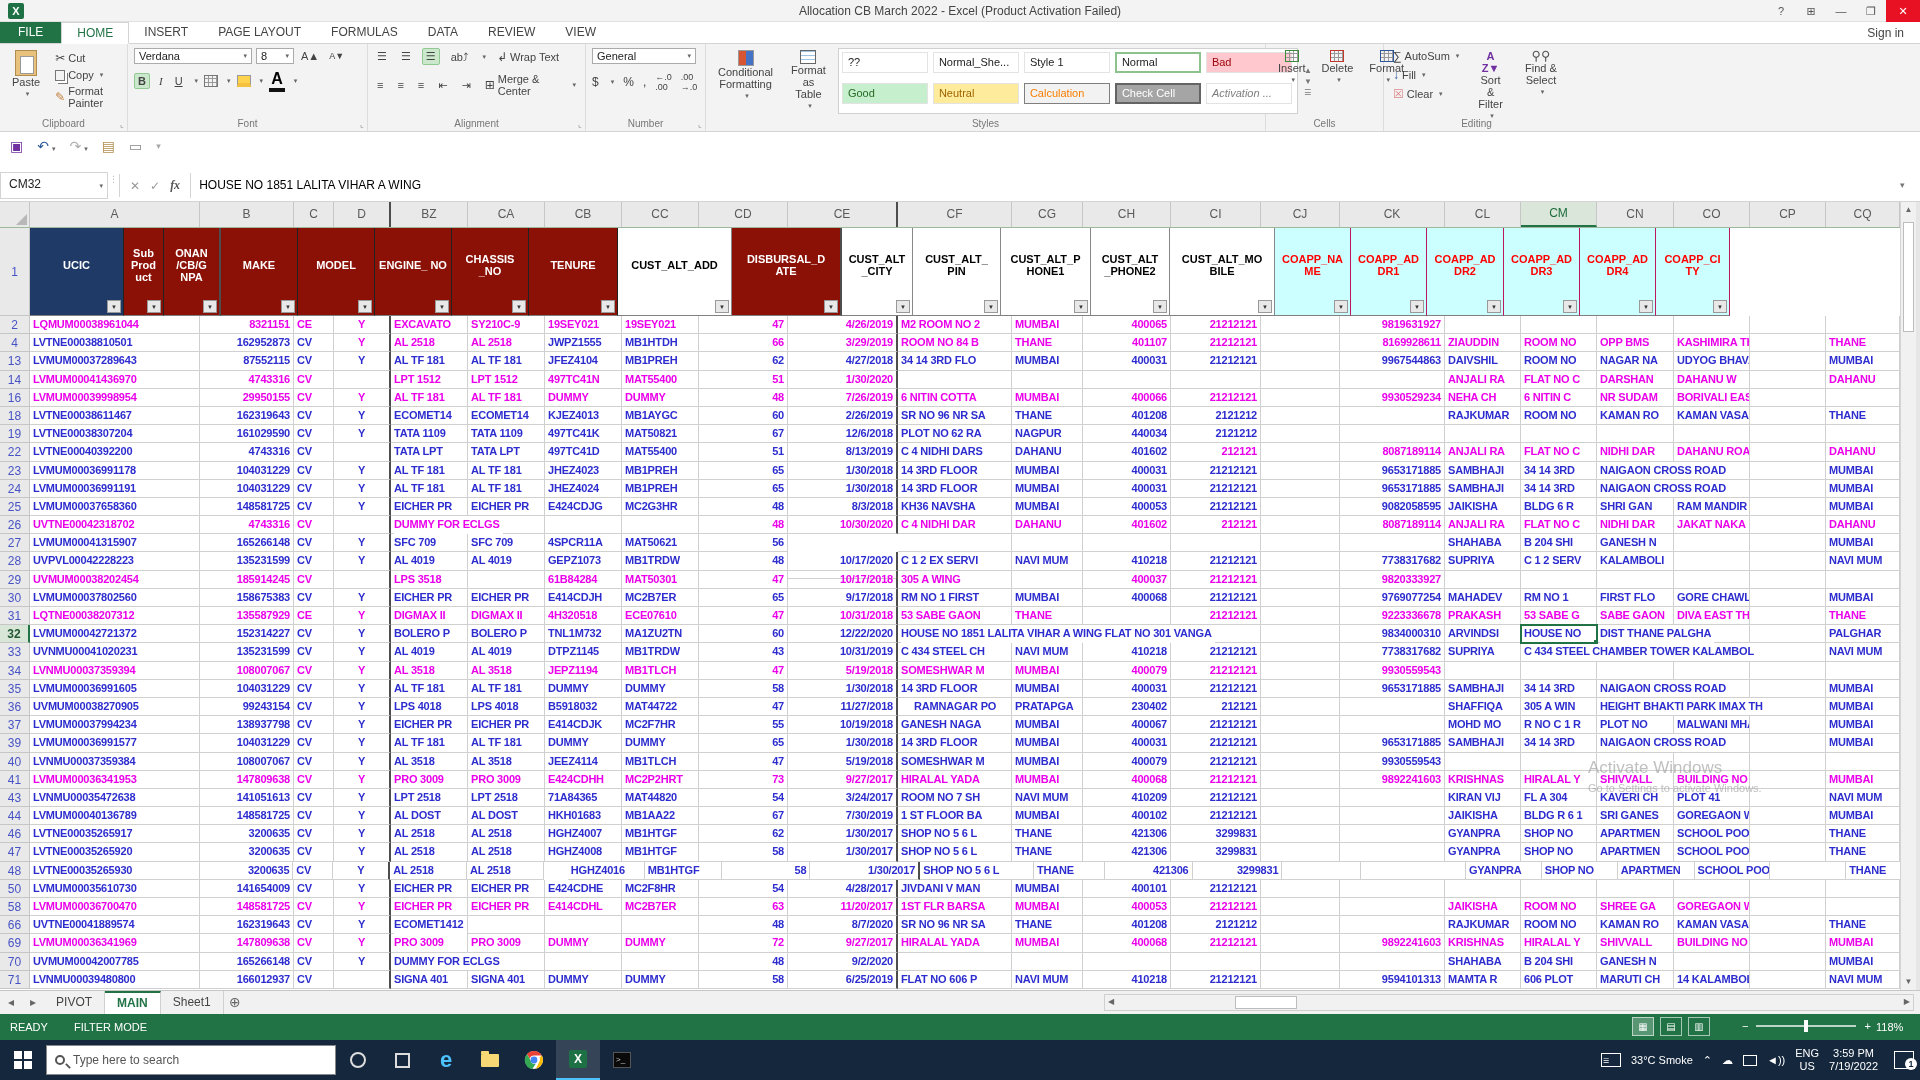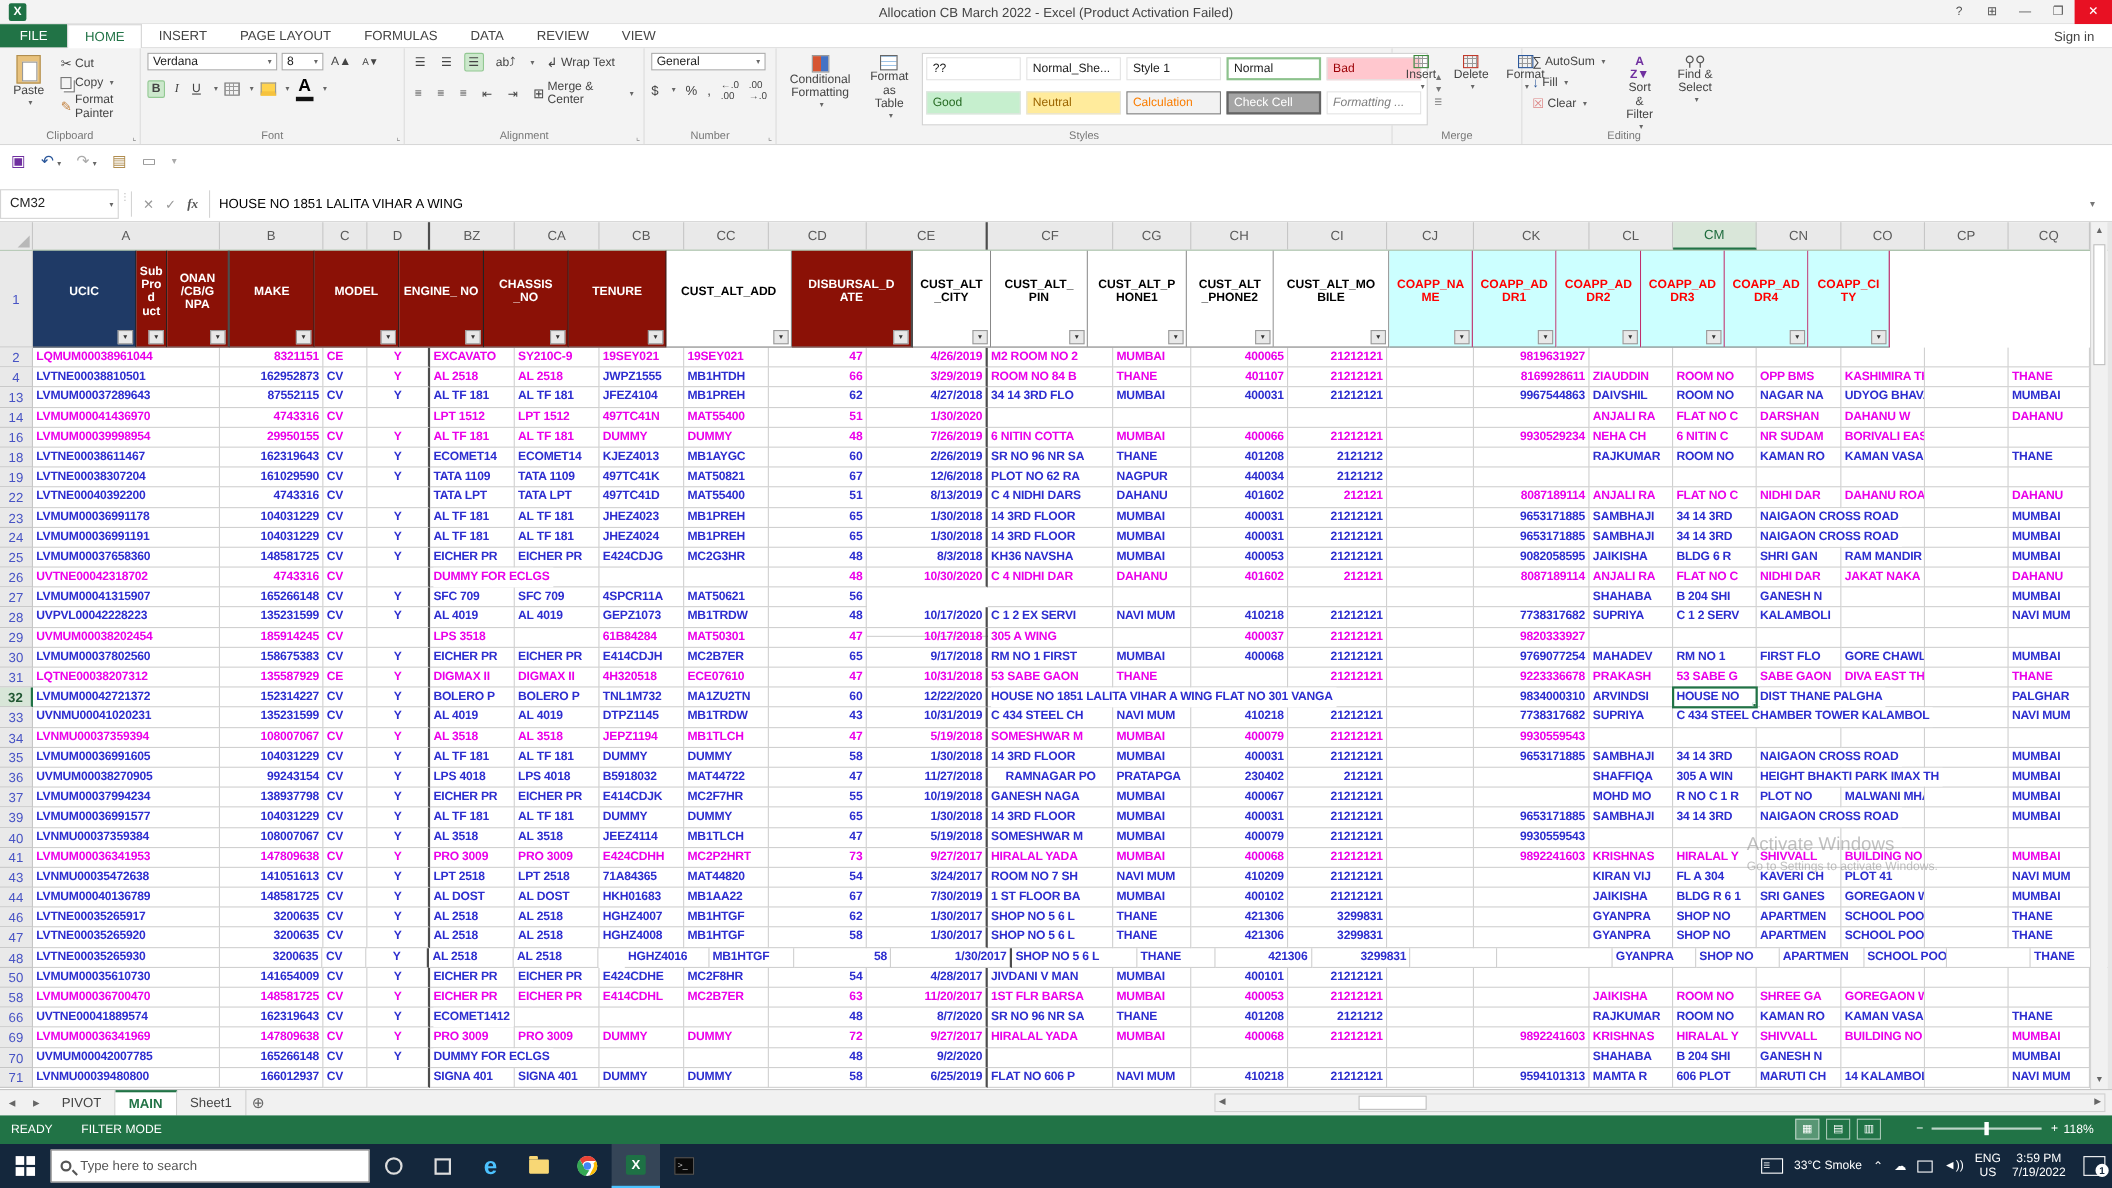--- a/index.html
+++ b/index.html
@@ -269,21 +269,21 @@
       <div style="border:1px solid #d0d0d0;background:#fff;padding:3px;display:grid;grid-template-columns:repeat(5,88px);gap:3px" id="chipbox">
           <div class="chip plain">??</div>
           <div class="chip plain">Normal_She...</div>
           <div class="chip plain">Style 1</div>
           <div class="chip selected">Normal</div>
           <div class="chip bad">Bad</div>
           <div class="chip good">Good</div>
           <div class="chip neutral">Neutral</div>
           <div class="chip calc">Calculation</div>
           <div class="chip check">Check Cell</div>
-          <div class="chip expl">Formatting ...</div>
+          <div class="chip expl">Activation ...</div>
         </div>
       <div style="display:flex;flex-direction:column;gap:2px;justify-content:center;color:#777;font-size:8px">
         <span>▲</span>
         <span>▼</span>
         <span>☰</span>
       </div>
     </div>
     <div class="glabel">Styles</div>
   </div>
 
@@ -298,21 +298,21 @@
           <span class="grid-ico" style="border-color:#c0392b"></span>
           <span>Delete</span>
           <span class="dd">▾</span>
         </div>
       <div class="bigbtn">
           <span class="grid-ico" style="border-color:#2b579a"></span>
           <span>Format</span>
           <span class="dd">▾</span>
         </div>
     </div>
-    <div class="glabel">Merge</div>
+    <div class="glabel">Cells</div>
   </div>
 
   <div class="rgroup" style="width:185px;border-right:none">
     <div style="display:flex;gap:8px">
       <div style="display:flex;flex-direction:column;gap:3px">
         <div class="rbtn">
             <span class="mini">∑</span>
             <span>AutoSum</span>
             <span class="dd">▾</span>
           </div>
@@ -390,21 +390,21 @@
       <div class="letter" style="width: 76px;">CO</div>
       <div class="letter" style="width: 76px;">CP</div>
       <div class="letter" style="width: 74px;">CQ</div>
     </div>
   <div id="header-row" class="drow" style="height:88px">
       <div class="gut" style="line-height: 88px;">1</div>
       <div class="hcell navy" style="width: 94px;">
         <div style="width: 100%;">UCIC</div>
         <div class="fbtn">▼</div>
       </div>
-      <div class="hcell maroon" style="width: 28px;">
+      <div class="hcell maroon" style="width: 40px;">
         <div style="width: 100%;">Sub Prod uct</div>
         <div class="fbtn">▼</div>
       </div>
       <div class="hcell maroon brk" style="width: 57px;">
         <div style="width: 100%;">ONAN /CB/G NPA</div>
         <div class="fbtn">▼</div>
       </div>
       <div class="hcell maroon" style="width: 77px;">
         <div style="width: 100%;">MAKE</div>
         <div class="fbtn">▼</div>

